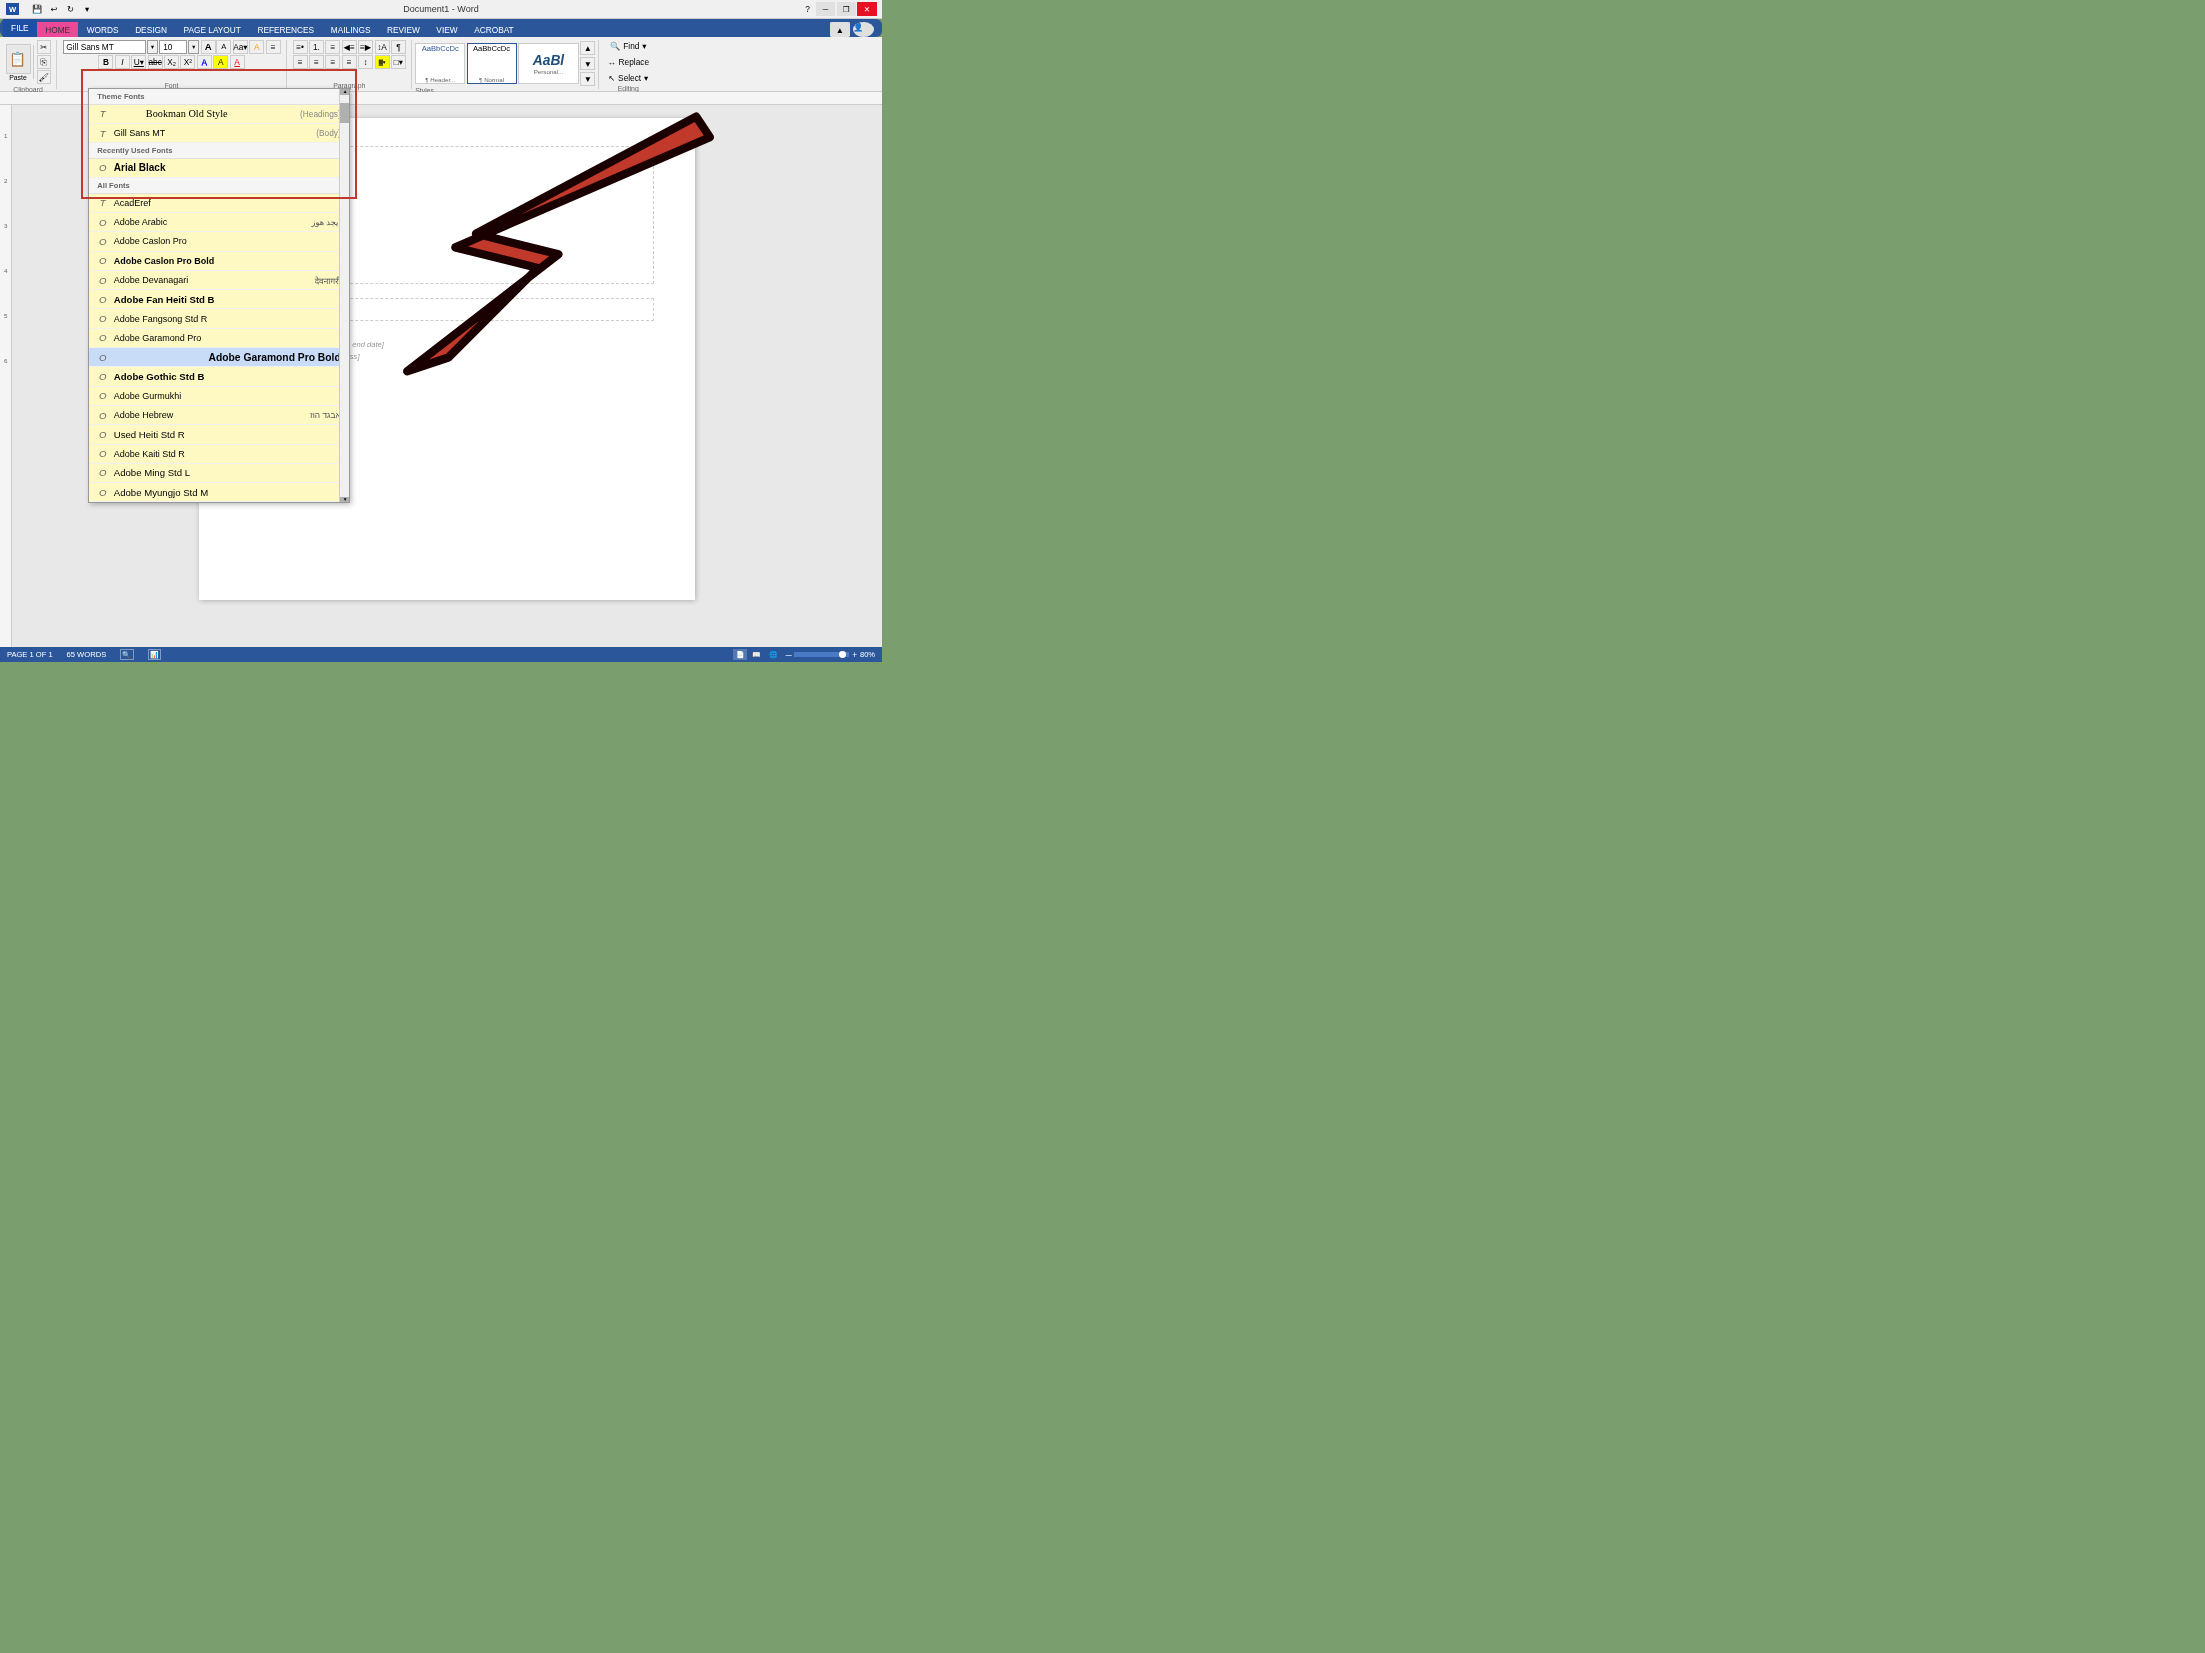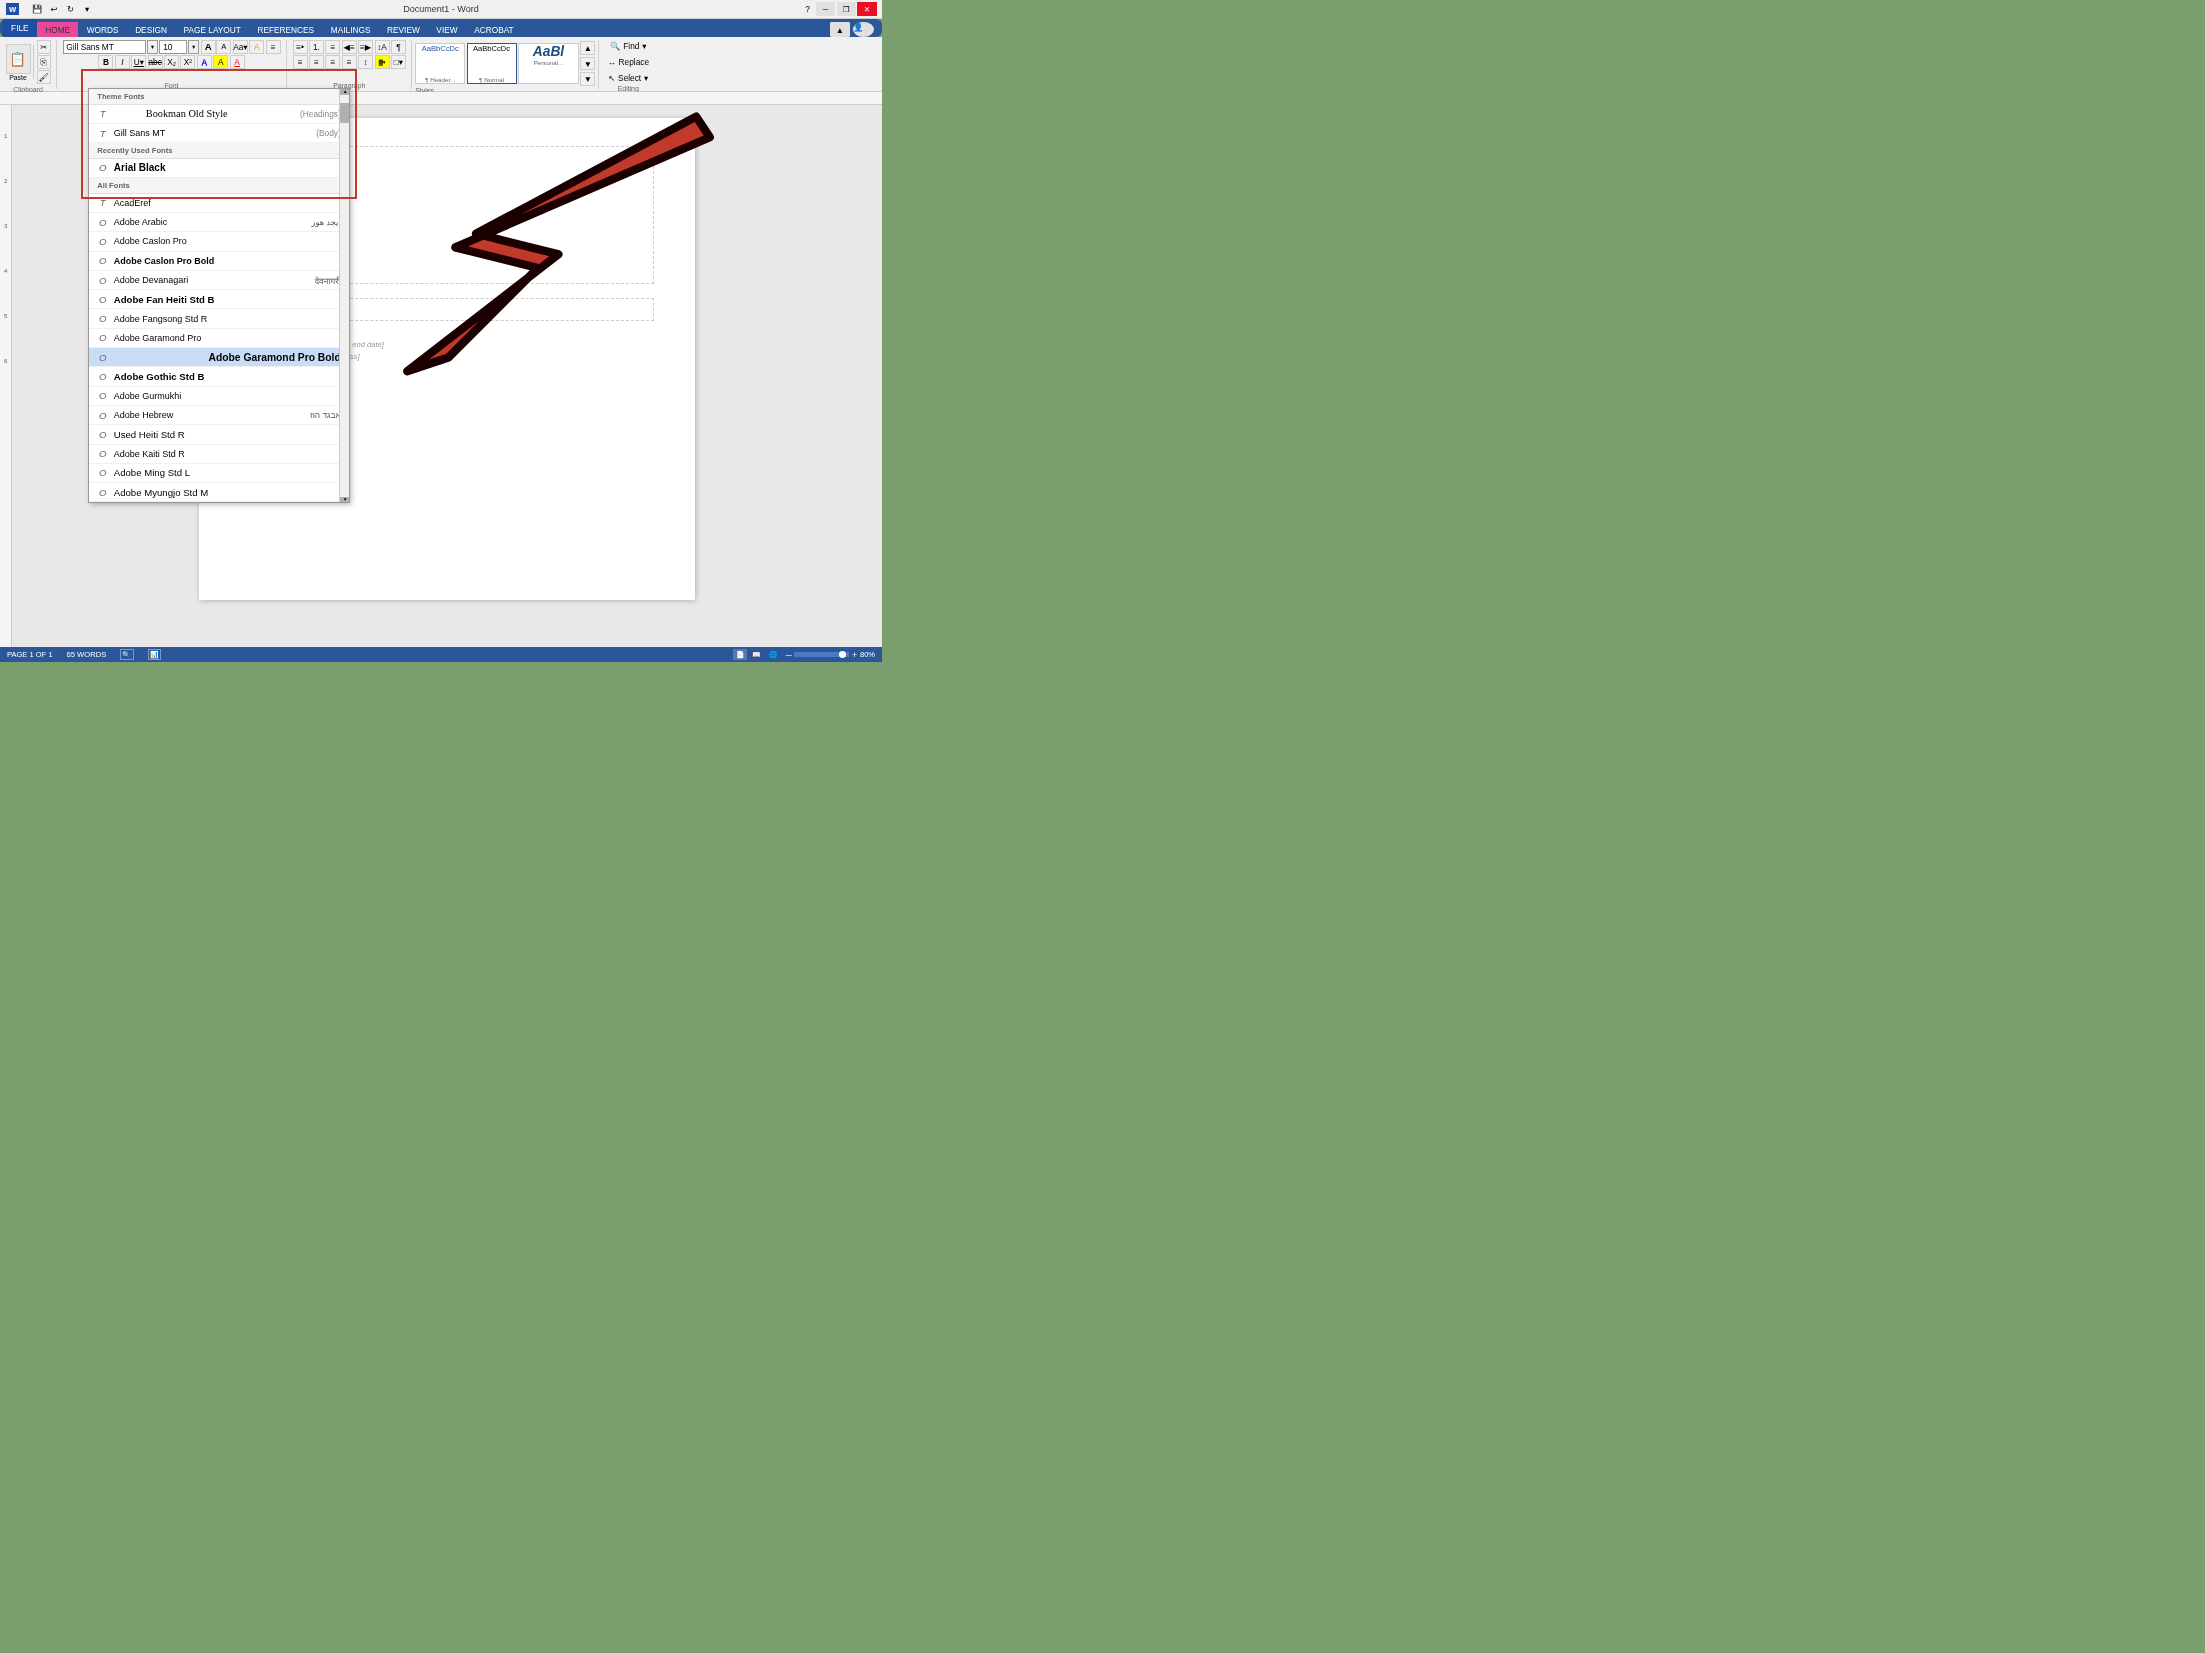--- a/index.html
+++ b/index.html
@@ -164,21 +164,21 @@
       border: 1.4px solid #2b579a;
     }
     .style-box-large {
       width: 61px;
       height: 41px;
       border: 0.7px solid #ccc;
       background: white;
       display: flex;
       flex-direction: column;
       align-items: center;
-      justify-content: flex-start;
+      justify-content: center;
       cursor: pointer;
     }
 
     
     .ruler {
       height: 12.4px;
       background: #f5f5f5;
       border-bottom: 0.7px solid #ccc;
       position: relative;
       overflow: hidden;
@@ -252,21 +252,21 @@
       top: -1.4px;
       right: 3.4px;
     }
 
     
     .font-dropdown {
       position: absolute;
       top: 88px;
       left: 88px;
       width: 262px;
-      background: #ffffff;
+      background: #fef9c3;
       border: 0.7px solid #999;
       box-shadow: 2.1px 2.1px 5.5px rgba(0,0,0,0.3);
       z-index: 100;
       max-height: 482px;
       overflow: hidden;
     }
 
     .font-section-header {
       padding: 2.8px 8.3px;
       font-size: 7.6px;

